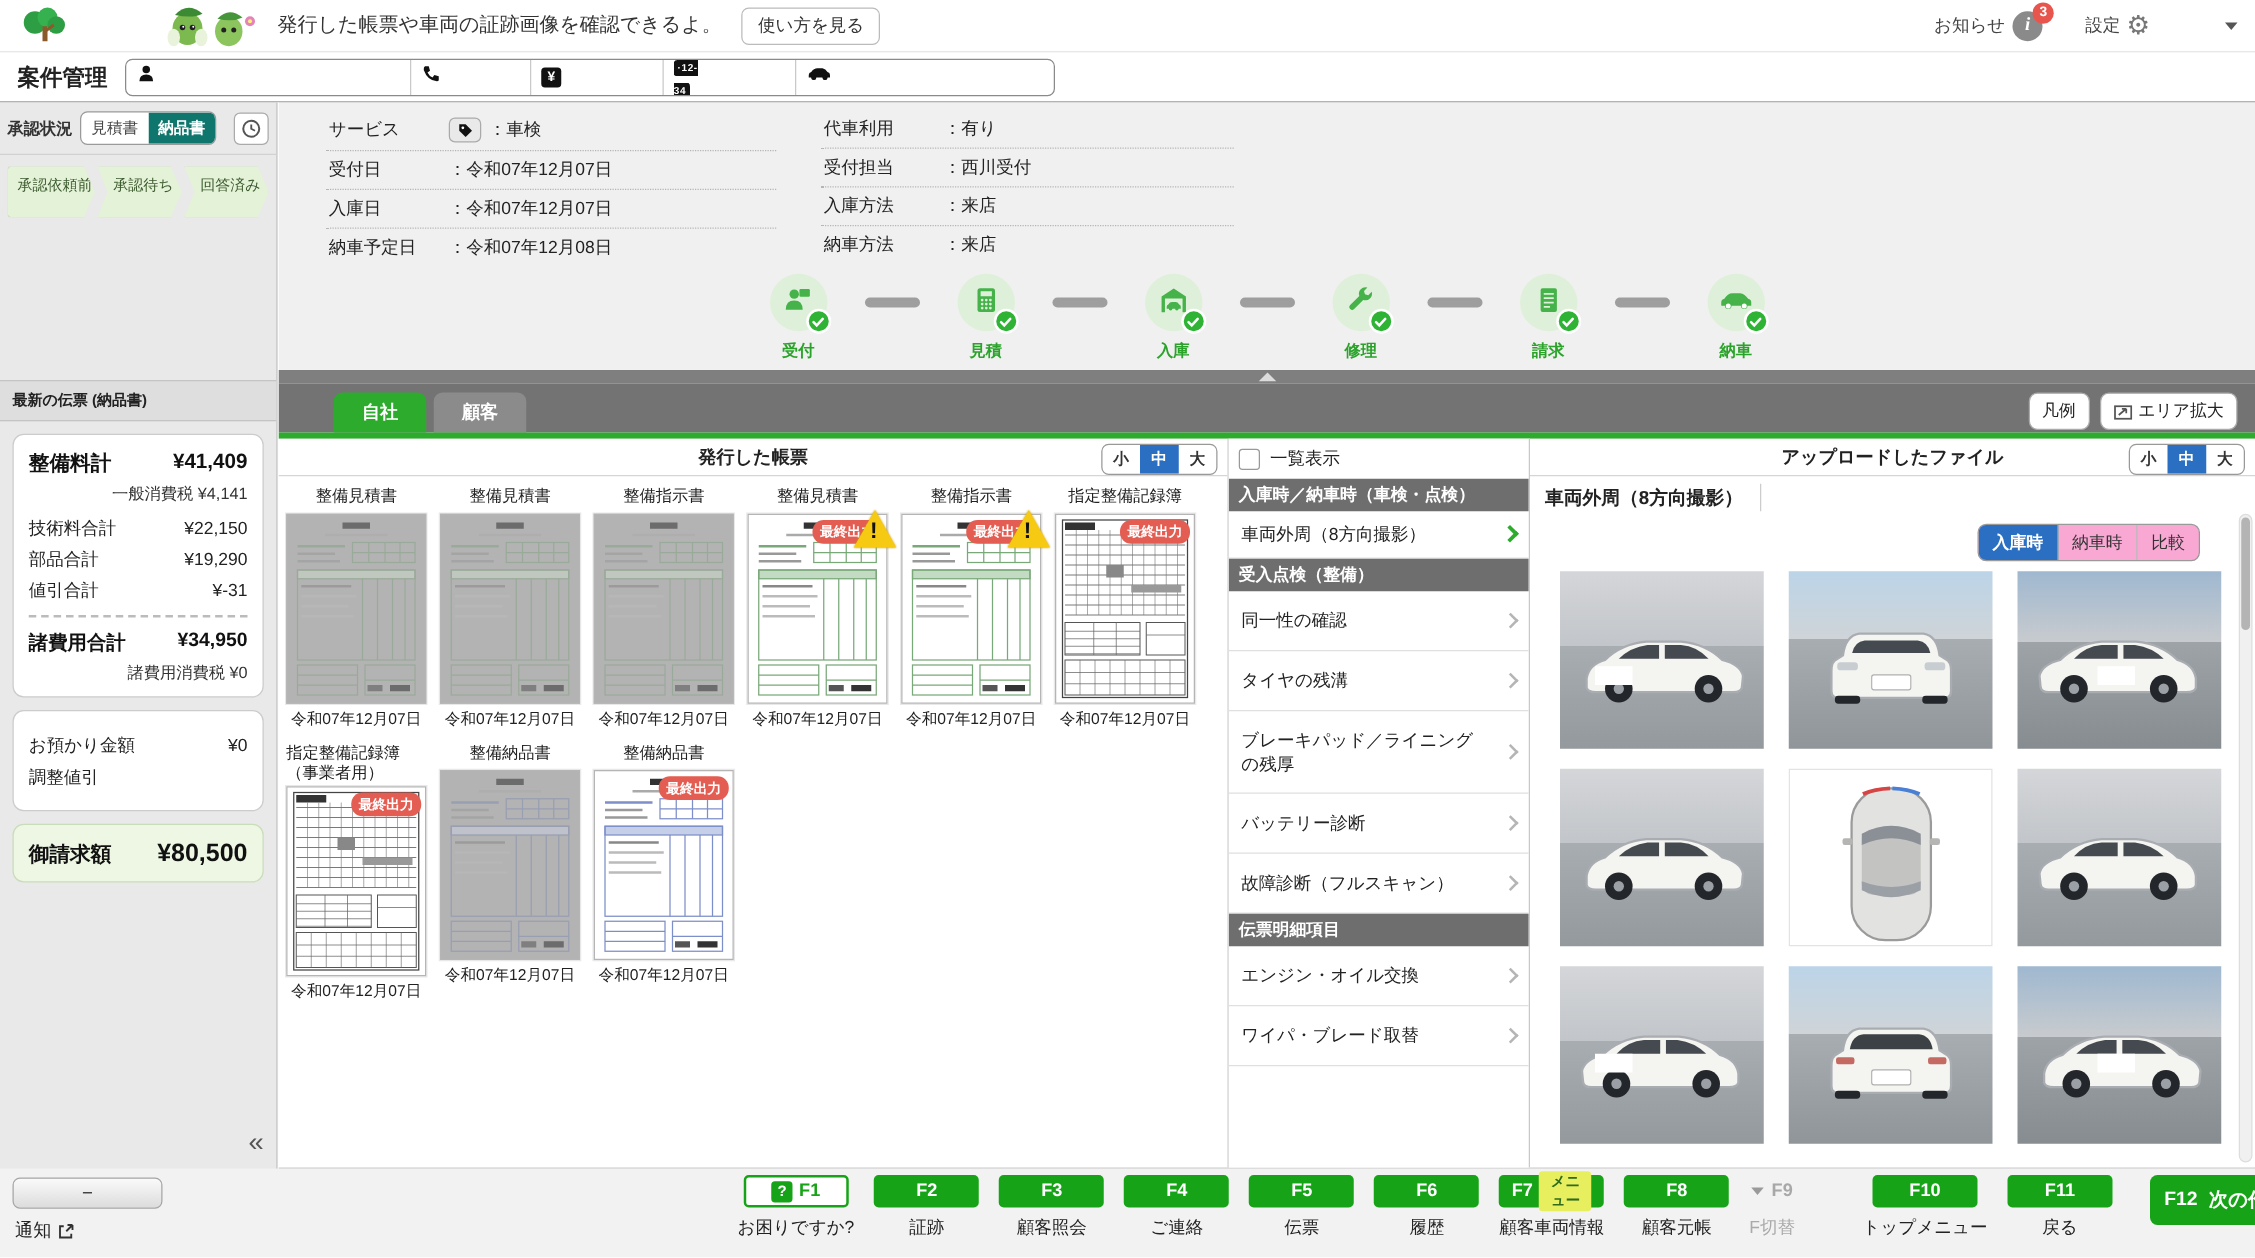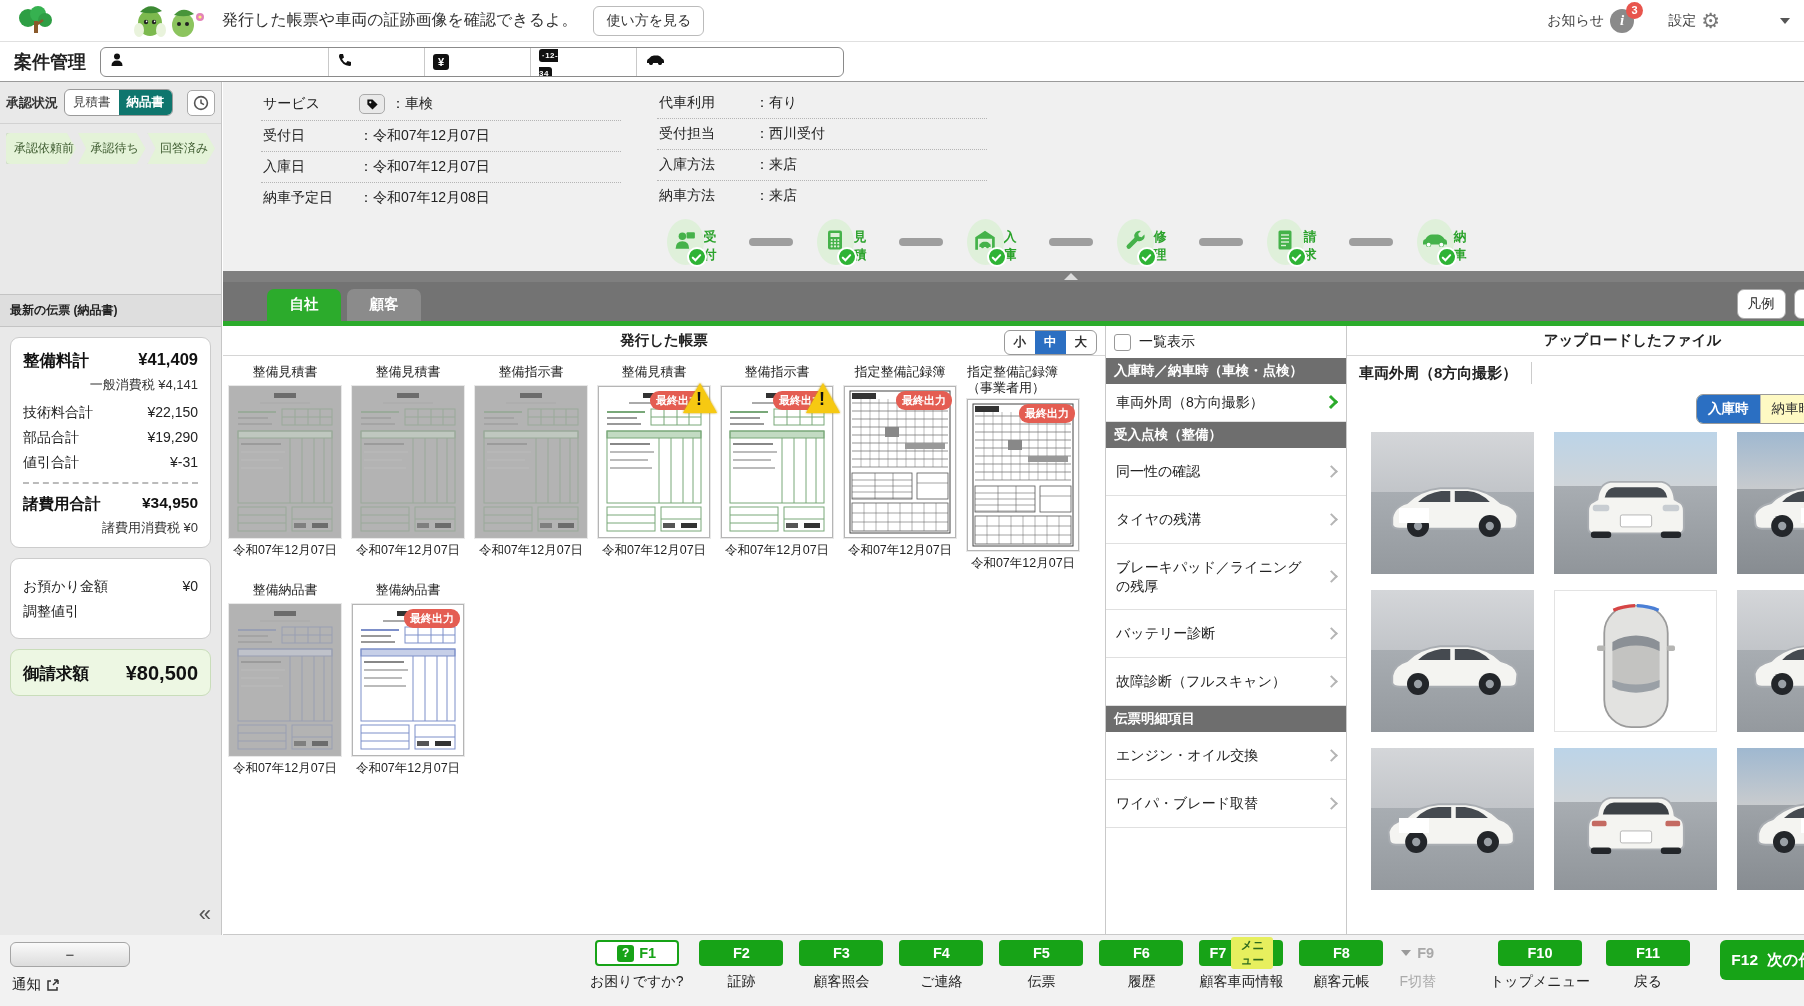--- a/index.html
+++ b/index.html
@@ -34,21 +34,21 @@
   
   .body { display:flex; height:853px; }
   .sidebar { width:222px; background:#e9e9e9; border-right:1px solid #c6c6c6; position:relative; flex:none; }
   .appr-row { display:flex; align-items:center; gap:6px; padding:7px 6px; border-bottom:1px solid #d2d2d2; }
   .appr-label { font-size:13px; font-weight:bold; color:#333; }
   .toggle2 { display:flex; border:1px solid #9a9a9a; border-radius:6px; overflow:hidden; background:#fff; }
   .toggle2 span { font-size:12.5px; padding:4px 8px; color:#444; cursor:pointer; }
   .toggle2 span.on { background:#0f766e; color:#fff; font-weight:bold; }
   .clock-btn { margin-left:auto; width:28px; height:26px; border:1px solid #aaa; border-radius:5px; background:#fff; display:flex; align-items:center; justify-content:center; cursor:pointer; }
   .chevflow { display:flex; padding:9px 6px 10px 6px; gap:2px; }
-  .chev-step { flex:1; background:#e4f3d8; color:#3c5a2e; font-size:12px; text-align:center; padding:7px 2px 7px 8px; clip-path:polygon(0 0, calc(100% - 9px) 0, 100% 50%, calc(100% - 9px) 100%, 0 100%, 8px 50%); filter:drop-shadow(0 0 1px #9cb98c); white-space:nowrap; }
+  .chev-step { flex:1; background:#e4f3d8; color:#3c5a2e; font-size:12px; text-align:center; padding:7px 2px 17px 8px; clip-path:polygon(0 0, calc(100% - 9px) 0, 100% 50%, calc(100% - 9px) 100%, 0 100%, 8px 50%); filter:drop-shadow(0 0 1px #9cb98c); white-space:nowrap; }
   .chev-step:first-child { clip-path:polygon(0 0, calc(100% - 9px) 0, 100% 50%, calc(100% - 9px) 100%, 0 100%); border-radius:4px 0 0 4px; }
   .latest-hd { margin-top:120px; background:#dedede; border-top:1px solid #c4c4c4; border-bottom:1px solid #c4c4c4; font-size:12px; font-weight:bold; color:#222; padding:7px 10px; }
   .card { background:#fff; border:1px solid #ccc; border-radius:9px; margin:10px 10px 0 10px; padding:12px 12px 10px 12px; }
   .amt-main { display:flex; justify-content:space-between; font-size:16.5px; font-weight:bold; color:#111; }
   .amt-note { text-align:right; font-size:13px; color:#333; margin:4px 0 10px 0; }
   .amt-row { display:flex; justify-content:space-between; font-size:14px; color:#222; margin:7px 0;gap:10px; }
   .dash-div { border-top:2px dashed #bbb; margin:10px 0; }
   .card-green { background:#edf7e3; border-color:#c9ddba; display:flex; justify-content:space-between; align-items:center; }
   .bill-label { font-size:16.5px; font-weight:bold; color:#111; }
   .bill-value { font-size:20px; font-weight:bold; color:#111; }
@@ -57,36 +57,36 @@
   
   .main { flex:1; background:#f0f0f0; display:flex; flex-direction:column; border-left:1px solid #fff; }
   .details { display:flex; gap:36px; padding:6px 0 4px 38px; }
   .dcol { width:360px; }
   .dcol.dc2 { width:330px; }
   .drow { display:flex; font-size:14px; color:#222; padding:6px 2px; border-bottom:1px dotted #b5b5b5; align-items:center; }
   .drow:last-child { border-bottom:none; }
   .dlabel { width:96px; flex:none; }
   .tag-btn { border:1px solid #aaa; background:#e9e9e9; border-radius:5px; width:26px; height:20px; display:inline-flex; align-items:center; justify-content:center; margin-right:6px; }
   .progress { display:flex; align-items:flex-start; justify-content:center; gap:0; padding:2px 0 6px 0; }
-  .pstep { display:flex; flex-direction:row; align-items:center; width:58px; }
+  .pstep { display:flex; flex-direction:column; align-items:center; width:58px; }
   .picon { position:relative; width:46px; height:46px; border-radius:50%; background:#dff0da; display:flex; align-items:center; justify-content:center; }
   .pcheck { position:absolute; right:-3px; bottom:-2px; width:20px; height:20px; border-radius:50%; background:#2eb335; border:2px solid #fff; display:flex; align-items:center; justify-content:center; }
   .plabel { margin-top:7px; font-size:13px; color:#2ba32b; font-weight:bold; }
   .pdash { width:44px; height:8px; border-radius:4px; background:#9e9e9e; margin:19px 24px 0 24px; }
   .graybar { height:11px; background:#7f7f7f; position:relative; }
   .graybar .tri { position:absolute; left:50%; top:2px; transform:translateX(-50%); width:0; height:0; border-left:7px solid transparent; border-right:7px solid transparent; border-bottom:7px solid #dcdcdc; }
   .tabrow { background:#737373; padding:7px 0 0 44px; }
   .tab { display:inline-block; min-width:74px; text-align:center; font-size:14.5px; font-weight:bold; color:#fff; padding:6px 10px 7px 10px; border-radius:7px 7px 0 0; margin-right:6px; cursor:pointer; }
   .tab.on { background:#2cab2c; }
   .tab.off { background:#8b8b8b; }
   .green-line { height:5px; background:#2cab2c; }
   .content { flex:1; display:flex; background:#fff; border-bottom:1px solid #c9c9c9; min-height:0; }
 
   
-  .docs { width:883px; flex:none; border-right:1px solid #c9c9c9; display:flex; flex-direction:column; }
+  .docs { width:760px; flex:none; border-right:1px solid #c9c9c9; display:flex; flex-direction:column; }
   .panel-hd { position:relative; border-bottom:1px solid #d5d5d5; padding:5px 8px; text-align:center; font-size:14.5px; font-weight:bold; color:#222; flex:none; }
   .size-toggle { position:absolute; right:8px; top:4px; display:flex; border:1px solid #999; border-radius:6px; overflow:hidden; background:#fff; }
   .size-toggle span { font-size:12.5px; padding:3px 9px; color:#333; cursor:pointer; }
   .size-toggle span.on { background:#2b6fc2; color:#fff; }
   .doc-grid { display:flex; flex-wrap:wrap; padding:8px 6px; column-gap:11px; row-gap:10px; overflow:hidden; }
   .doc-card { width:112px; display:flex; flex-direction:column; }
   .doc-title { font-size:13px; color:#222; text-align:center; min-height:20px; line-height:1.25; }
   .doc-title.two { text-align:left; }
   .thumb { position:relative; width:112px; height:152px; background:#fff; border:1px solid #b5b5b5; box-shadow:0 0 0 1px #e8e8e8; margin-top:2px; }
   .thumb.dimmed { background:#b3b3b3; }
@@ -107,21 +107,21 @@
   .chev.green { border-color:#2cab2c; border-width:3px; width:10px; height:10px; }
   .cat-item.active { padding:9px 10px; }
 
   
   .files { flex:1; display:flex; flex-direction:column; position:relative; min-width:0; }
   .files-inner { flex:1; border-left:none; padding:0 18px 0 10px; overflow:hidden; position:relative; }
   .group-row { display:flex; align-items:center; gap:14px; padding:6px 2px 8px 2px; }
   .group-title { font-size:15px; font-weight:bold; color:#222; }
   .vdiv { width:1px; height:22px; background:#ccc; }
   .phase-row { display:flex; justify-content:flex-end; padding:2px 26px 6px 0; }
-  .toggle3 { display:flex; border:1px solid #9a9a9a; border-radius:7px; overflow:hidden; background:#fef9c3; }
+  .toggle3 { display:flex; border:1px solid #9a9a9a; border-radius:7px; overflow:hidden; background:#f9a8d4; }
   .toggle3 span { font-size:13.5px; padding:5px 11px; color:#333; border-right:1px solid #b9b9b9; cursor:pointer; }
   .toggle3 span:last-child { border-right:none; }
   .toggle3 span.on { background:#2b6fc2; color:#fff; font-weight:bold; }
   .photo-grid { display:grid; grid-template-columns:repeat(3,163px); gap:16px 20px; padding:2px 0 0 14px; }
   .photo { position:relative; width:163px; height:142px; overflow:hidden; }
   .photo.bg-a { background:linear-gradient(#d4d6d9 0%,#c2c5c9 42%,#a8adb2 42%,#94999e 100%); }
   .photo.bg-b { background:linear-gradient(#bcd4e8 0%,#cfd4d8 38%,#a8adb2 38%,#90959a 100%); }
   .photo.bg-c { background:linear-gradient(#9fb8d0 0%,#c8cbce 40%,#9ea3a8 40%,#878c91 100%); }
   .photo.bg-white { background:#fff; border:1px solid #e3e3e3; }
   .photo svg { position:absolute; left:50%; top:50%; transform:translate(-50%,-46%); }

